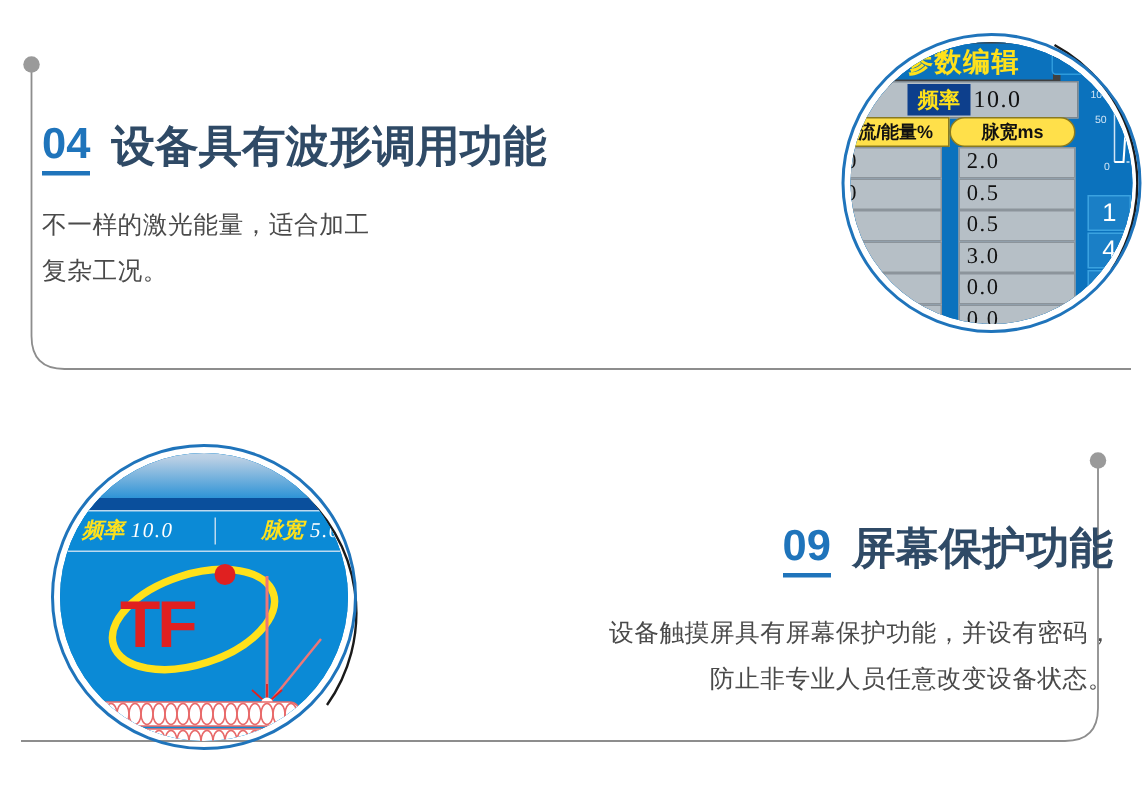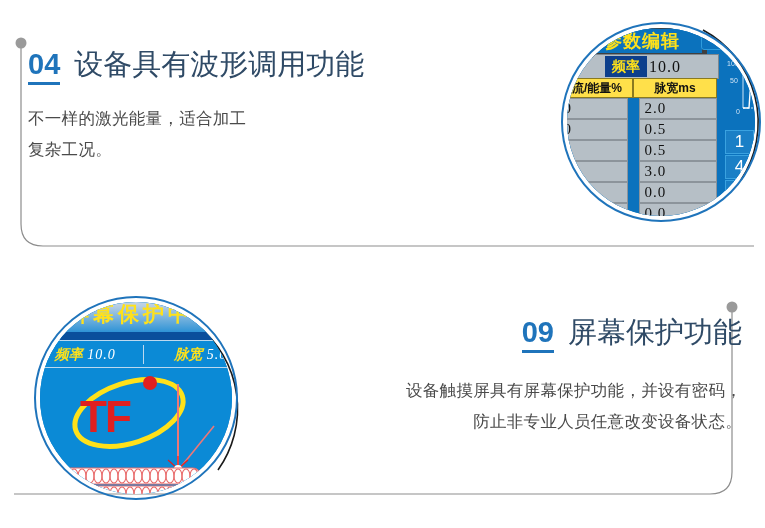--- a/index.html
+++ b/index.html
@@ -11,29 +11,29 @@
   .page{position:relative;width:765px;height:528px;}
 
   
   .frame{position:absolute;pointer-events:none;}
   .frame svg{display:block;}
 
   
   .section{position:absolute;}
 
   .heading{
-    display:flex;align-items:flex-start;white-space:nowrap;
+    display:flex;align-items:center;white-space:nowrap;margin-top:32px;
   }
   .num{
     font-size:29px;font-weight:bold;color:#1f74bb;
     letter-spacing:0px;line-height:1;
     border-bottom:3px solid #1f74bb;padding-bottom:3px;
   }
   .htitle{
-    font-size:29px;font-weight:normal;color:#2f4a66;
+    font-size:29px;font-weight:bold;color:#2f4a66;
     line-height:1;margin-left:14px;padding-bottom:3px;
   }
   .para{
     font-size:16.5px;color:#4a4a4a;line-height:31px;
     letter-spacing:0.3px;white-space:nowrap;
   }
   .para.right{text-align:right;}
 
   
   .circle-wrap{position:absolute;}
@@ -73,21 +73,21 @@
     letter-spacing:1px;
   }
   .tbl{position:absolute;left:20px;top:60px;width:168px;}
   .tbl .hd{display:flex;height:20px;}
   .tbl .hd div{
     background:#ffe04a;border:1px solid #8a7a20;box-sizing:border-box;
     font-size:12px;font-weight:bold;color:#111;text-align:center;
     line-height:18px;
   }
   .tbl .hd .c1{width:84px;}
-  .tbl .hd .c2{width:84px;}
+  .tbl .hd .c2{width:84px;border-radius:10px;}
   .tbl .rw{display:flex;height:21px;}
   .tbl .rw div{
     background:#b6bfc6;border:1px solid #8c949b;box-sizing:border-box;
     font-size:15px;color:#111;padding-left:5px;line-height:19px;
     font-family:"Liberation Serif","DejaVu Serif",serif;letter-spacing:1px;
   }
   .tbl .rw .c1{width:84px;}
   .tbl .rw .c2{width:84px;margin-left:11px;}
   .graph{position:absolute;left:196px;top:42px;width:70px;height:60px;}
   .graph .lbl{position:absolute;color:#cfe4f5;font-size:7px;}
@@ -262,21 +262,20 @@
     <svg style="position:absolute;left:0;top:0;" width="224" height="240">
       <path d="M 172,42 A 106,106 0 0 1 192,186" fill="none" stroke="#1a1a1a" stroke-width="1.6"></path>
     </svg>
 
     <div class="ring" style="left:8px;top:12px;width:204px;height:204px;border:2px solid #1f74bb;"></div>
 
     <div class="photo" style="left:14px;top:18px;width:192px;height:192px;">
       <div class="scr2">
 
         <div class="sky"></div>
-        <div class="sptitle">屏幕保护中！</div>
         <div class="bluebar"></div>
 
         <div class="valrow">
           <div class="cell">
             <span class="cl">频率</span>
             <span class="cv">10.0</span>
           </div>
           <div class="cell">
             <span class="cl">脉宽</span>
             <span class="cv">5.0</span>

